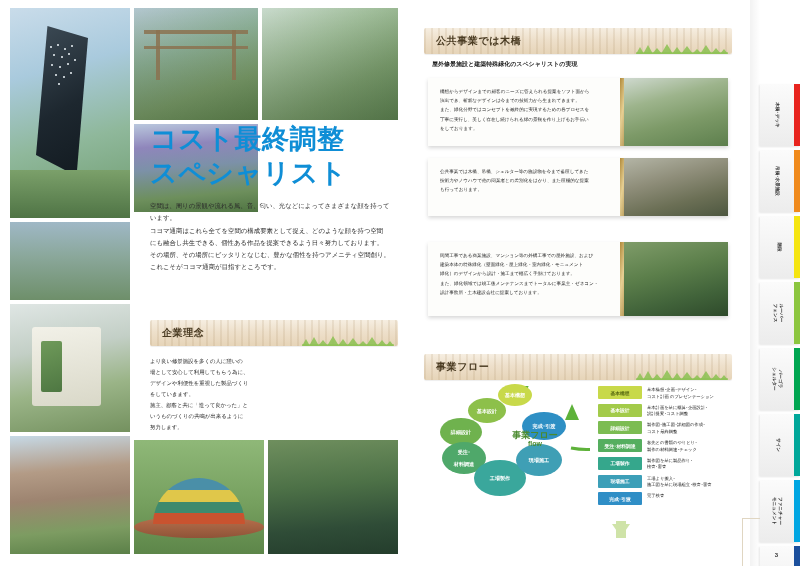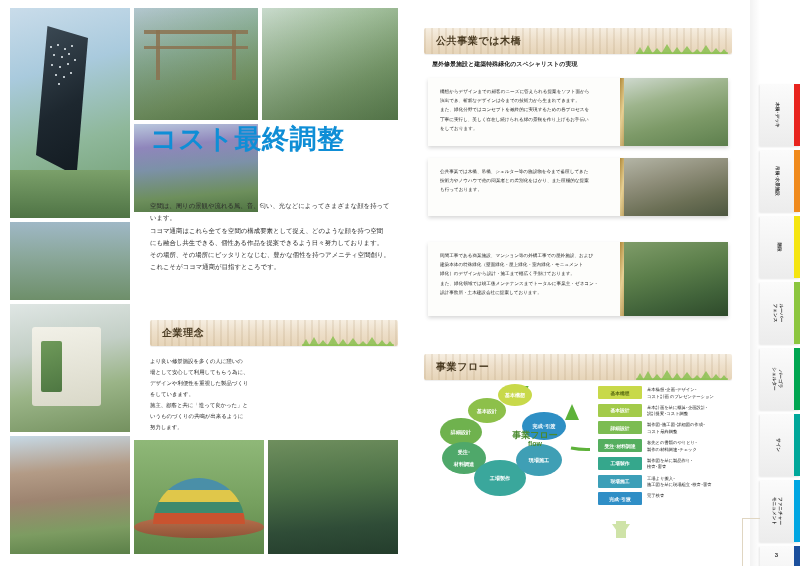--- a/index.html
+++ b/index.html
@@ -249,20 +249,21 @@
   <div class="photo ph-road" style="left:10px;top:222px;width:120px;height:78px;"></div>
 
   <div class="photo p-dome" style="left:134px;top:440px;width:130px;height:114px;">
     <div class="pad"></div>
     <div class="dome"></div>
   </div>
   <div class="photo p-stream" style="left:268px;top:440px;width:130px;height:114px;"></div>
 
   <div class="headline">
     <div>コスト最終調整</div>
+    <div>スペシャリスト</div>
   </div>
 
   <div class="lead" id="lead-block">
       <p>空間は、周りの景観や流れる風、音、匂い、光などによってさまざまな顔を持って</p>
       <p>います。</p>
       <p>コヨマ通商はこれら全てを空間の構成要素として捉え、どのような顔を持つ空間</p>
       <p>にも融合し共生できる、個性ある作品を提案できるよう日々努力しております。</p>
       <p>その場所、その場所にピッタリとなじむ、豊かな個性を持つアメニティ空間創り。</p>
       <p>これこそがコヨマ通商が目指すところです。</p>
     </div>

